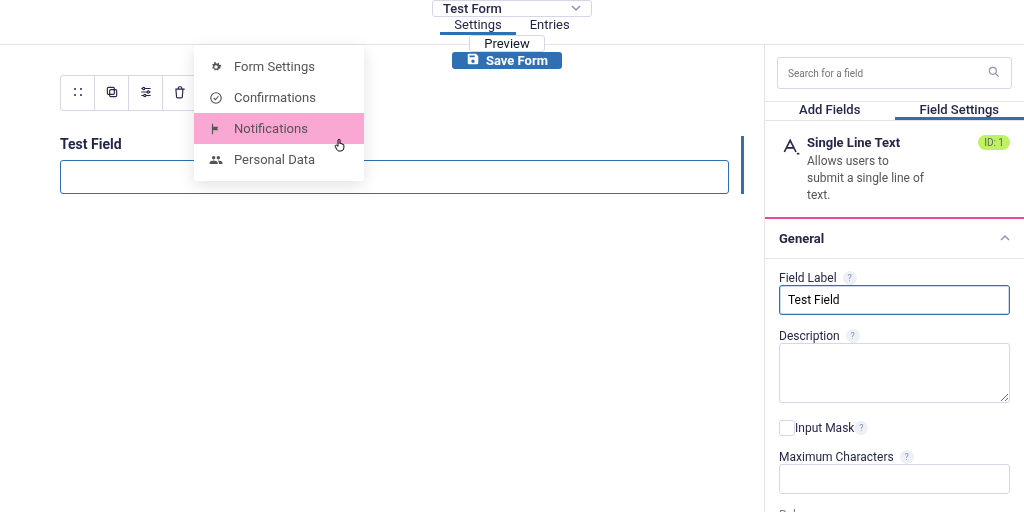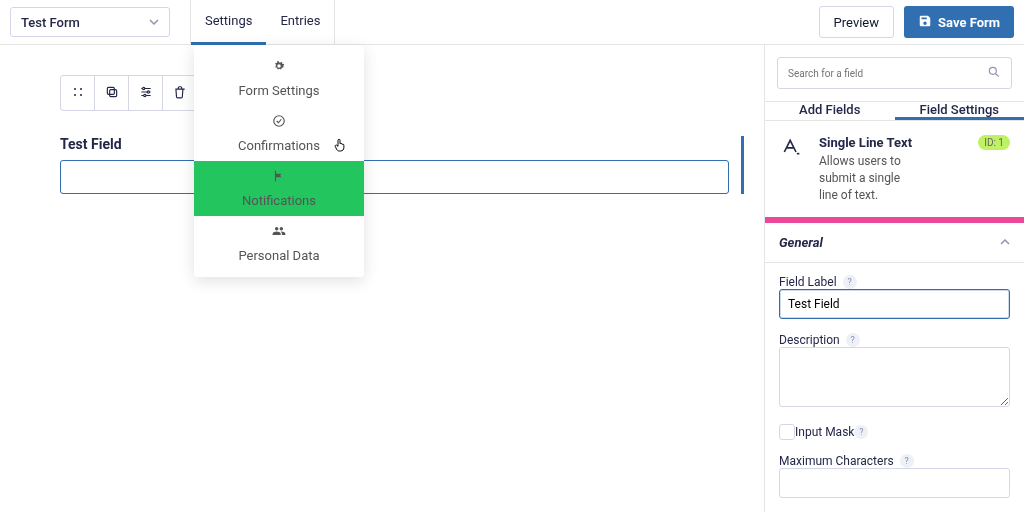--- a/index.html
+++ b/index.html
@@ -1,18 +1,18 @@
 <!DOCTYPE html>
 <html><head>
 <meta charset="utf-8">
 <style>
   * { box-sizing: border-box; margin: 0; padding: 0; font-family: -apple-system, BlinkMacSystemFont, "Segoe UI", Roboto, sans-serif; }
   body { background: #fff; width: 1024px; height: 512px; overflow: hidden; color: #333; font-size: 13px; }
 
-  .topbar { display: flex; align-items: center; height: 45px; border-bottom: 1px solid #e5e5e5; }
+  .topbar { display: flex; align-items: center; height: 45px; border-bottom: 1px solid #e5e5e5; flex-direction: column; }
   .form-select { margin: 0 10px; width: 160px; height: 30px; border: 1px solid #d5d7e9; border-radius: 3px; display: flex; align-items: center; justify-content: space-between; padding: 0 10px; color: #242748; font-weight: 500; }
   .form-select .chev { color: #9092b0; }
   .tabsep { width: 1px; height: 45px; background: #e5e5e5; margin-left: 10px; }
   .tabs { display: flex; height: 45px; align-items: stretch; }
   .tab { display: flex; align-items: center; padding: 0 14px; color: #242748; font-weight: 400; cursor: pointer; border-bottom: 3px solid transparent; }
   .tab.active { border-bottom-color: #2f6fb2; }
   .tabs-right-sep { width: 1px; height: 45px; background: #e5e5e5; }
   .spacer { flex: 1; }
   .btn { height: 32px; border-radius: 3px; display: inline-flex; align-items: center; padding: 0 14px; font-size: 13px; cursor: pointer; margin-right: 10px; }
   .btn.preview { border: 1px solid #d5d7e9; color: #0f172a; background: #fff; }
@@ -23,43 +23,43 @@
   .canvas { flex: 1; position: relative; padding: 30px 20px 0 60px; }
   .toolbar { display: inline-flex; border: 1px solid #d5d7e9; border-radius: 3px; overflow: hidden; }
   .toolbar .tbtn { width: 34px; height: 34px; display:flex; align-items:center; justify-content:center; border-right: 1px solid #d5d7e9; color:#242748; cursor:pointer;}
   .toolbar .tbtn:last-child { border-right: none; }
 
   .field-block { margin-top: 25px; border-right: 3px solid #2f6fb2; padding-right: 12px; }
   .field-label { font-weight: 700; color: #242748; font-size: 14px; margin-bottom: 8px; }
   .field-input { width: 100%; height: 34px; border: 1px solid #2f6fb2; border-radius: 3px; background: #fff; }
 
   .dropdown { position: absolute; top: 0; left: 194px; width: 170px; background: #fff; border-radius: 3px; box-shadow: 0 4px 16px rgba(0,0,0,0.12); padding: 6px 0; z-index: 50; }
-  .dropdown .ditem { display:flex; align-items:center; padding: 8px 14px; color:#555; cursor:pointer; font-size:13px; gap:10px;flex-direction:column; }
-  .dropdown .ditem.hover { background:#22c55e;text-align:right; }
+  .dropdown .ditem { display:flex; align-items:center; padding: 8px 14px; color:#555; cursor:pointer; font-size:13px; gap:10px; }
+  .dropdown .ditem.hover { background:#f9a8d4;text-align:right; }
   .dropdown .dicon { width:16px; color:#555; display:flex; align-items:center; justify-content:center; }
   .cursor-hand { position:absolute; top:92px; left:332px; width:16px; height:16px; z-index:60; }
   .cursor-hand svg { width:16px; height:16px; }
 
   .sidebar { width: 260px; border-left: 1px solid #e5e5e5; display:flex; flex-direction:column; }
   .search-wrap { padding: 12px; border-bottom:1px solid #e5e5e5; }
   .search-box { display:flex; align-items:center; border:1px solid #d5d7e9; border-radius:3px; height:32px; padding:0 10px; }
   .search-box input { border:none; outline:none; flex:1; font-size:10px; color:#666; background:transparent; }
   .search-box .sicon { color:#9092b0; }
 
   .side-tabs { display:flex; height:42px; border-bottom:1px solid #e5e5e5; }
   .side-tab { flex:1; display:flex; align-items:center; justify-content:center; font-size:13px; color:#242748; cursor:pointer; border-bottom:3px solid transparent; font-weight:500;}
   .side-tab.active { border-bottom-color:#2f6fb2; }
 
-  .field-type { display:flex; padding:14px 14px; gap:16px; border-bottom:6px solid #ec4899; align-items:flex-start;}
+  .field-type { display:flex; padding:14px 14px; gap:4px; border-bottom:2px solid #ec4899; align-items:flex-start;}
   .field-type .ft-icon { width:24px; height:24px; display:flex; align-items:center; justify-content:center; color:#242748; }
   .field-type .ft-title { font-weight:700; color:#242748; font-size:13px; }
   .field-type .ft-desc { color:#555; font-size:12px; margin-top:3px; line-height:1.4;}
   .field-type .ft-id { font-size:10px; color:#666; background:#bef264; border-radius:10px; padding:2px 6px; align-self:flex-start;margin-left:48px; }
 
-  .section { padding:12px 14px; border-bottom:1px solid #e5e5e5; display:flex; justify-content:space-between; align-items:center;font-style:italic;}
+  .section { padding:12px 14px; border-bottom:1px solid #e5e5e5; display:flex; justify-content:space-between; align-items:center;}
   .section .sec-title { font-weight:700; color:#242748; font-size:13px;}
   .section .chev { color:#9092b0; }
 
   .settings-body { padding: 12px 14px; display:flex; flex-direction:column; gap:14px; font-size:12px; color:#242748;}
   .lbl-row { display:flex; align-items:center; gap:6px;}
   .help-q { width:14px; height:14px; border-radius:50%; background:#eef0f7; color:#8890b5; font-size:9px; display:inline-flex; align-items:center; justify-content:center;}
   .inp { width:100%; height:30px; border:1px solid #d5d7e9; border-radius:3px; padding:0 8px; font-size:12px;}
   .inp.focused { border-color:#2f6fb2; box-shadow: 0 0 0 1px rgba(47,111,178,.25) inset; }
   .ta { width:100%; height:60px; border:1px solid #d5d7e9; border-radius:3px; resize: vertical; }
   .check-row { display:flex; align-items:center; gap:0;}

